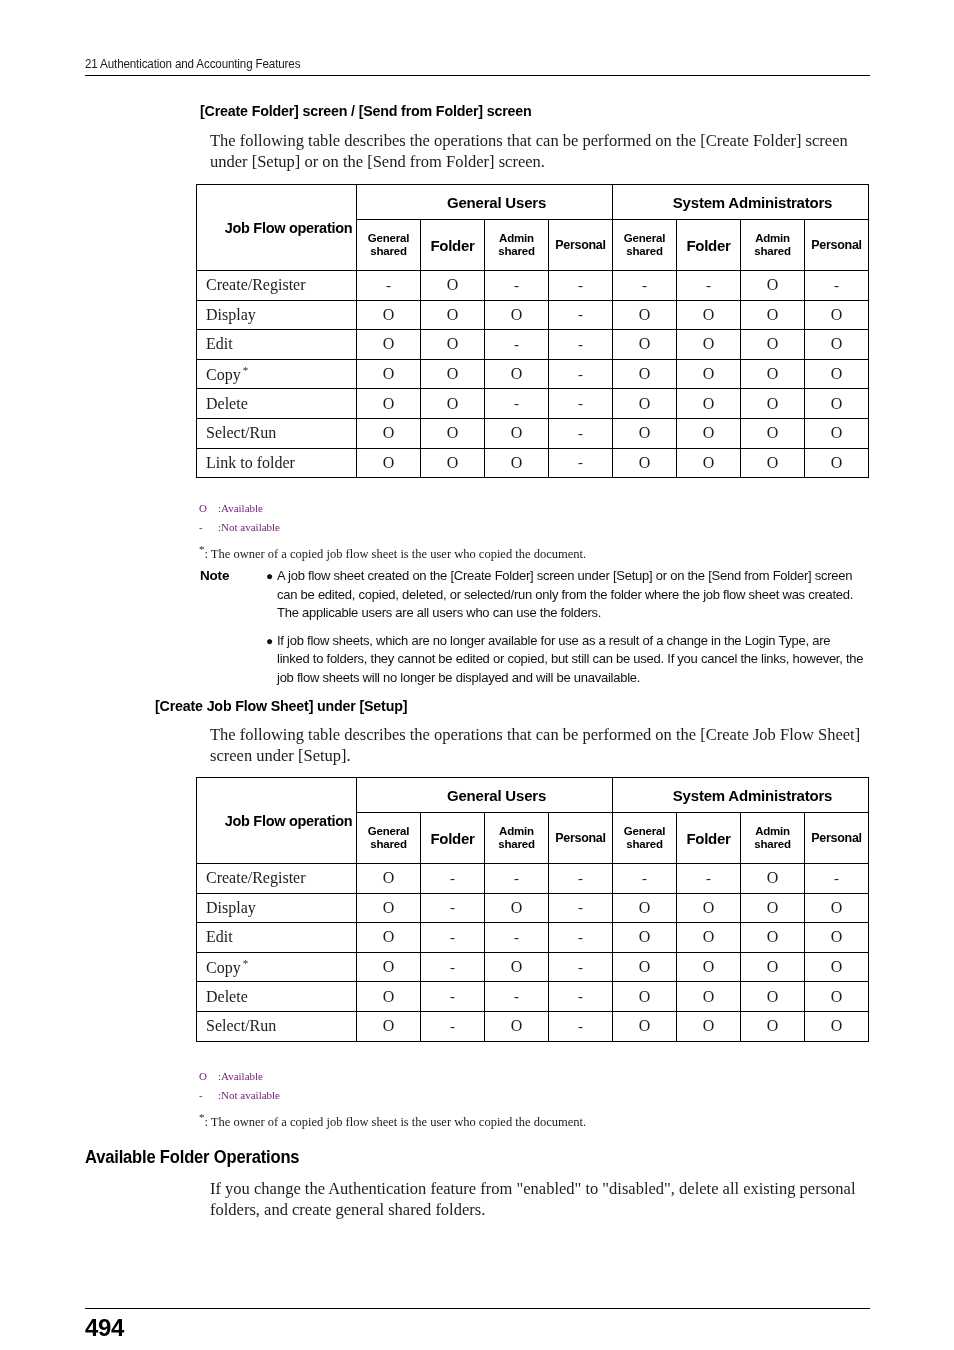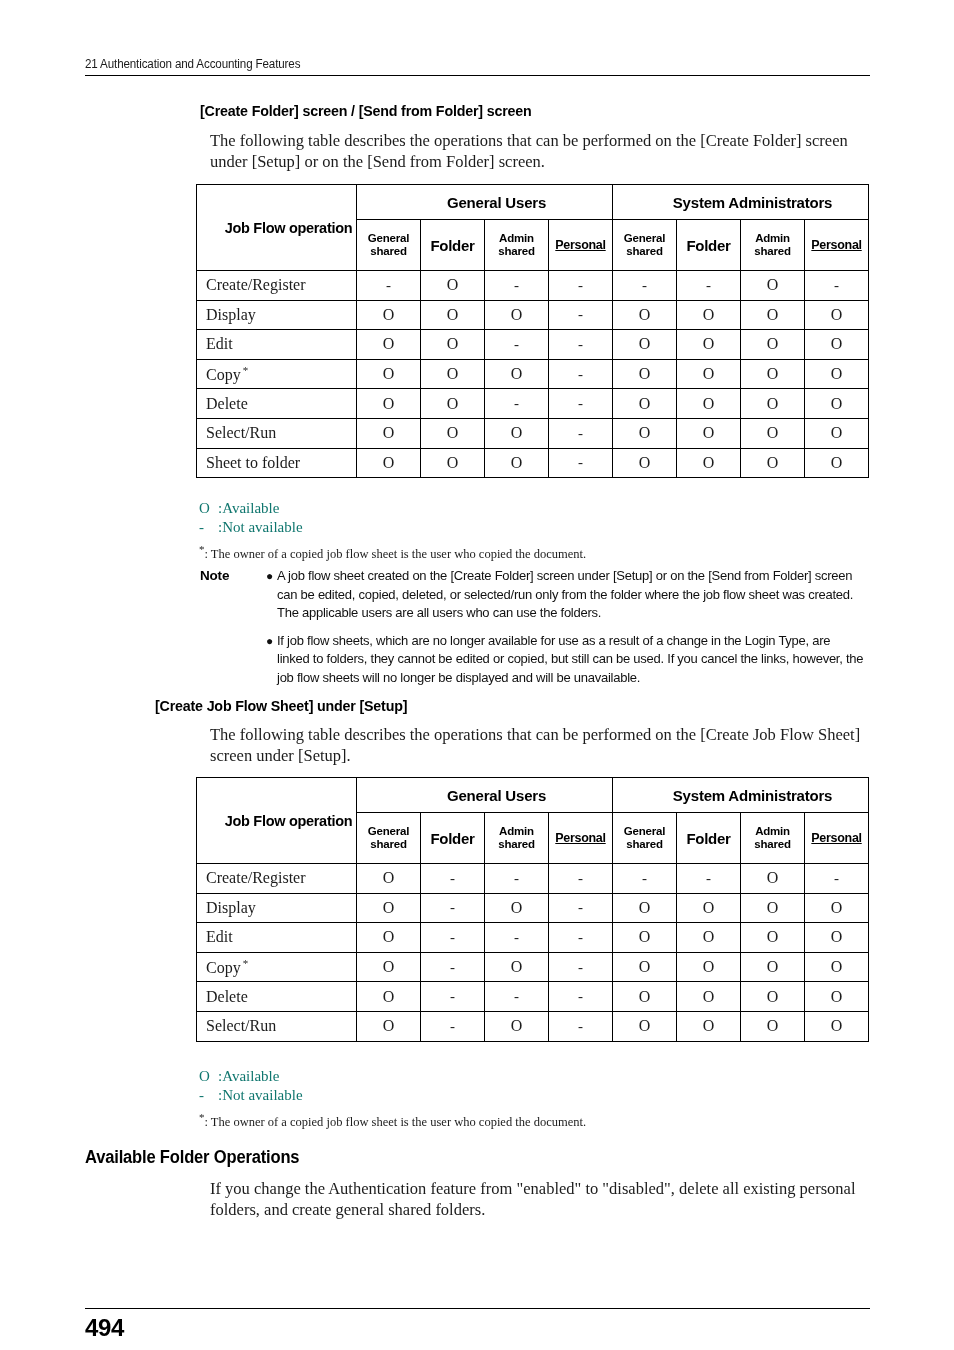--- a/index.html
+++ b/index.html
@@ -122,21 +122,20 @@
   }
   .th-sub .one-line-big {
     font-size: 15px;
     letter-spacing: -0.3px;
     display: block;
   }
   .th-sub .one-line-small {
     font-size: 12.5px;
     letter-spacing: -0.3px;
     display: block;
-    text-decoration: underline;
   }
 
   .jf-table tbody td {
     height: 28.6px;
     font-family: "Liberation Serif", serif;
     font-size: 16px;
     color: #1c1c1c;
   }
   .cell-op {
     text-align: left !important;
@@ -157,23 +156,23 @@
   }
 
   
   col.c-op   { width: 160px; }
   col.c-data { width: 64px; }
 
   
   .legend {
     position: absolute;
     font-family: "Liberation Serif", serif;
-    font-size: 15px;
+    font-size: 11px;
     line-height: 18.5px;
-    color: #0f766e;
+    color: #701a75;
   }
   .legend .sym {
     display: inline-block;
     width: 19px;
   }
   .footnote {
     position: absolute;
     font-family: "Liberation Serif", serif;
     font-size: 12.5px;
     color: #1c1c1c;
@@ -355,21 +354,21 @@
           <td class="cell-val">O</td>
           <td class="cell-val">O</td>
           <td class="cell-val">O</td>
           <td class="cell-val dash">-</td>
           <td class="cell-val">O</td>
           <td class="cell-val">O</td>
           <td class="cell-val">O</td>
           <td class="cell-val outer-r">O</td>
         </tr>
         <tr>
-          <td class="cell-op outer-l outer-b">Sheet to folder</td>
+          <td class="cell-op outer-l outer-b">Link to folder</td>
           <td class="cell-val outer-b">O</td>
           <td class="cell-val outer-b">O</td>
           <td class="cell-val outer-b">O</td>
           <td class="cell-val dash outer-b">-</td>
           <td class="cell-val outer-b">O</td>
           <td class="cell-val outer-b">O</td>
           <td class="cell-val outer-b">O</td>
           <td class="cell-val outer-r outer-b">O</td>
         </tr>
       </tbody>

